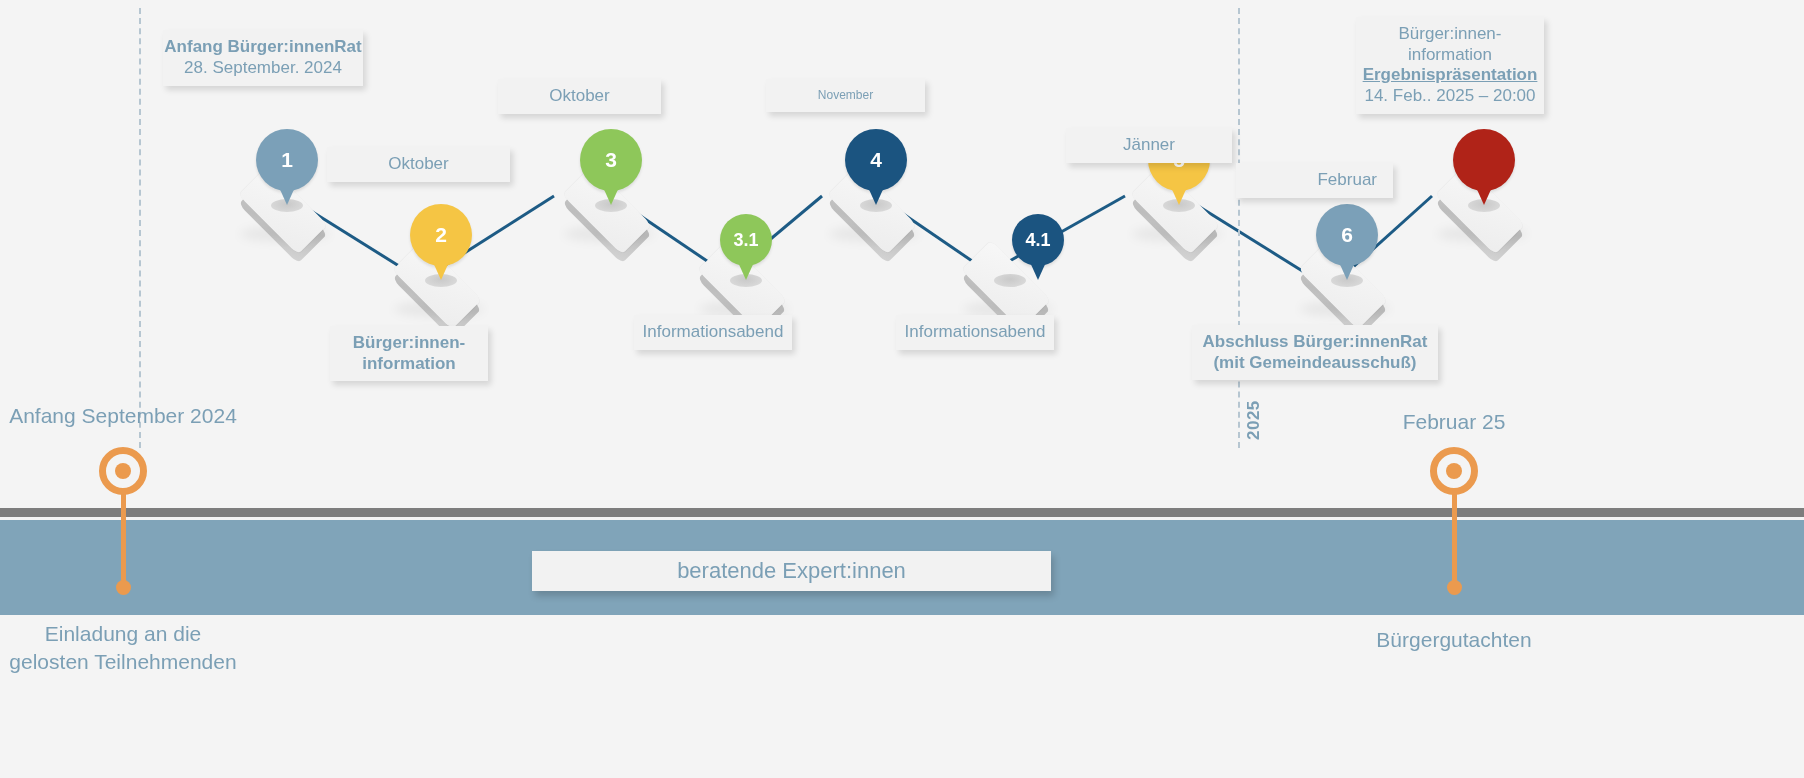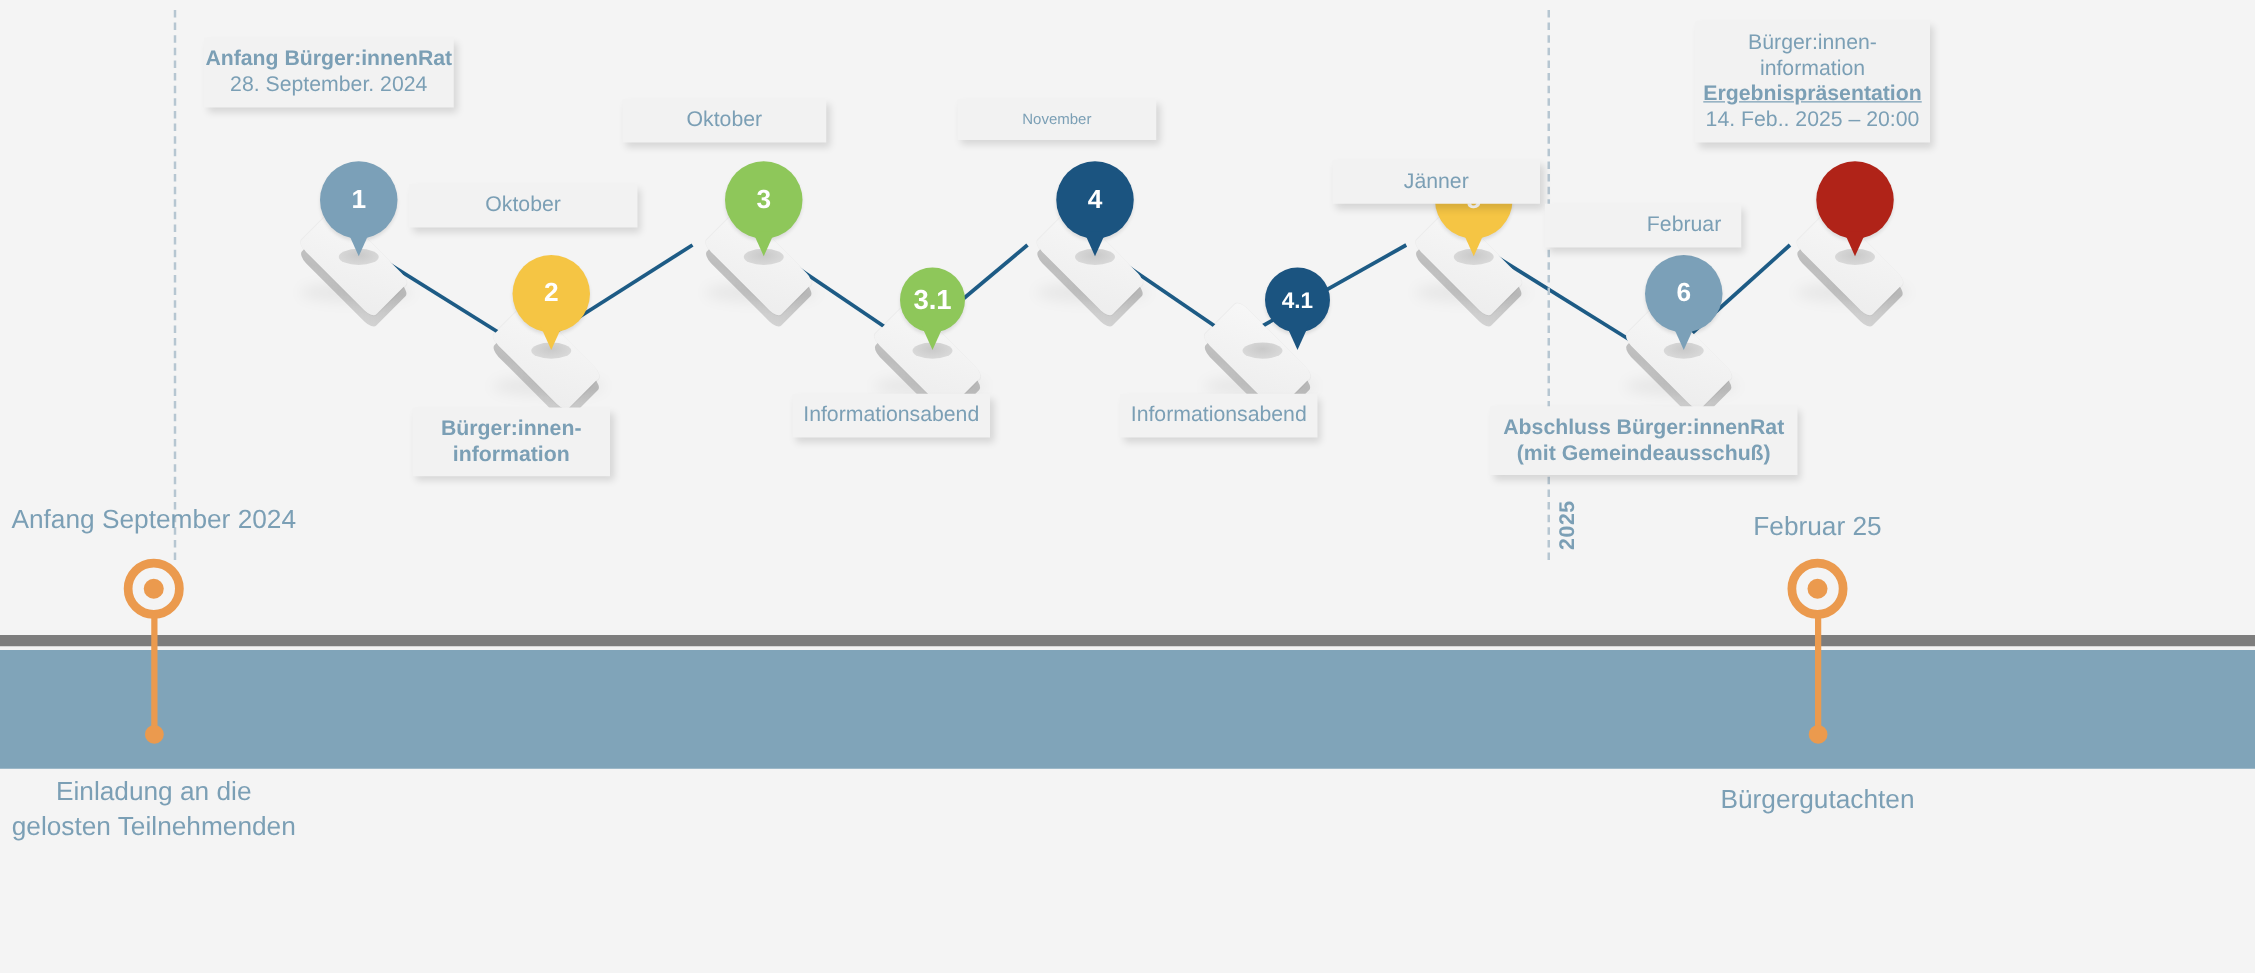--- a/index.html
+++ b/index.html
@@ -192,21 +192,21 @@
       <div class="card" style="left: 498px; top: 79px; width: 163px; min-height: 33px;">
         <span class="ln" style="font-size: 17px;">Oktober</span>
       </div>
       <div class="platform" style="left: 687px; top: 243px;">
         <div class="gshadow"></div>
         <div class="side"></div>
         <div class="top"></div>
         <div class="hole"></div>
       </div>
       <div class="pin" style="left: 720px; top: 214px; width: 52px; height: 70px;">
-        <div class="bulb" style="width: 52px; height: 52px; background: rgb(142, 199, 90); font-size: 22px;">3.1</div>
+        <div class="bulb" style="width: 52px; height: 52px; background: rgb(142, 199, 90); font-size: 18px;">3.1</div>
         <div class="tip" style="top: 46px; border-top: 20px solid rgb(142, 199, 90);"></div>
       </div>
       <div class="card" style="left: 634px; top: 315px; width: 158px; min-height: 31px;">
         <span class="ln" style="font-size: 17px;">Informationsabend</span>
       </div>
       <div class="platform" style="left: 817px; top: 168px;">
         <div class="gshadow"></div>
         <div class="side"></div>
         <div class="top"></div>
         <div class="hole"></div>
@@ -274,20 +274,21 @@
       <div class="card" style="left: 1356px; top: 17px; width: 188px; min-height: 94px;">
         <span class="ln" style="font-size: 17px;">Bürger:innen-</span>
         <span class="ln" style="font-size: 17px;">information</span>
         <span class="ln b" style="font-size: 17px; text-decoration: underline;">Ergebnispräsentation</span>
         <span class="ln" style="font-size: 17px;">14. Feb.. 2025 – 20:00</span>
       </div>
     </div>
 
   <div class="divider-gray" id="divider-gray" style="top: 508px;"></div>
   <div class="band" id="band" style="top: 520px; height: 95px; background: rgb(128, 164, 185);"></div>
+  <div class="band-card" id="band-card" style="left: 532px; top: 551px; width: 519px; height: 40px;">beratende Expert:innen</div>
 
   <div id="endpoints-layer">
       <div class="otext" style="left: -127px; top: 402px; width: 500px;">Anfang September 2024</div>
       <div class="omark" style="left: 99px; top: 447px; width: 48px;">
         <div class="stem" style="height:94px"></div>
         <div class="endcap" style="top:133px"></div>
         <div class="ring"></div>
         <div class="dot"></div>
       </div>
       <div class="otext" style="left: -127px; top: 620px; width: 500px;">Einladung an die

